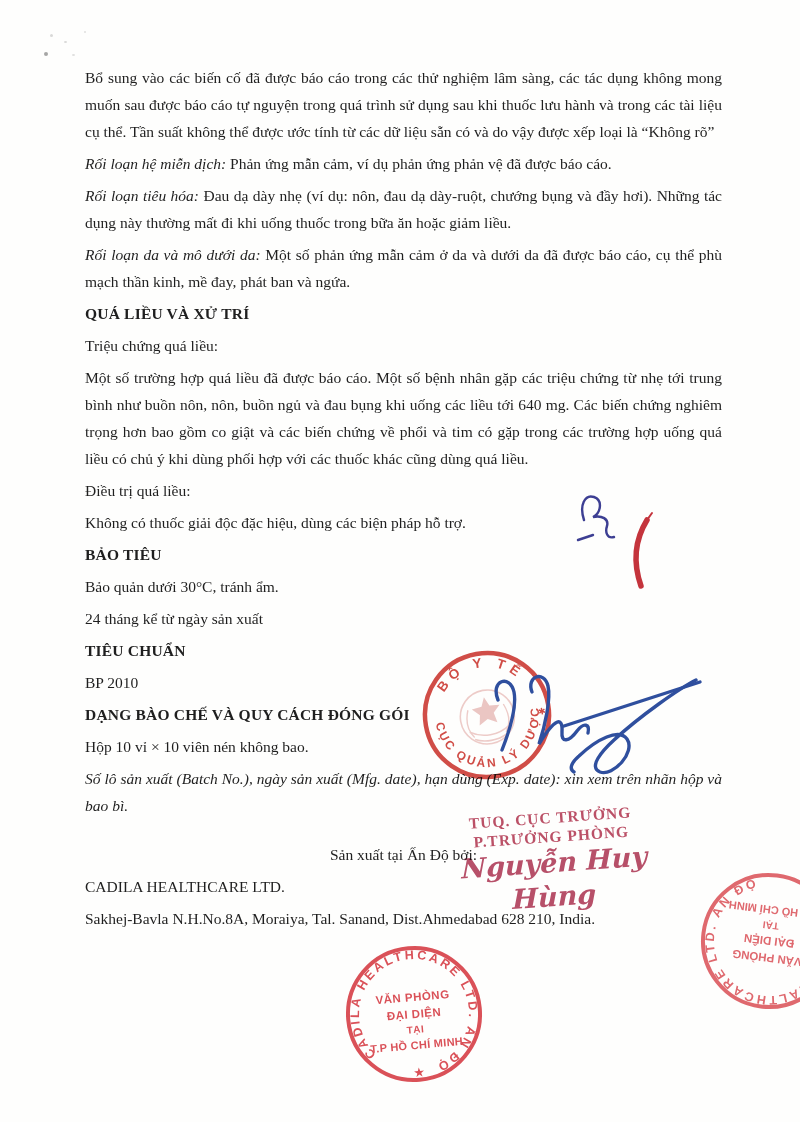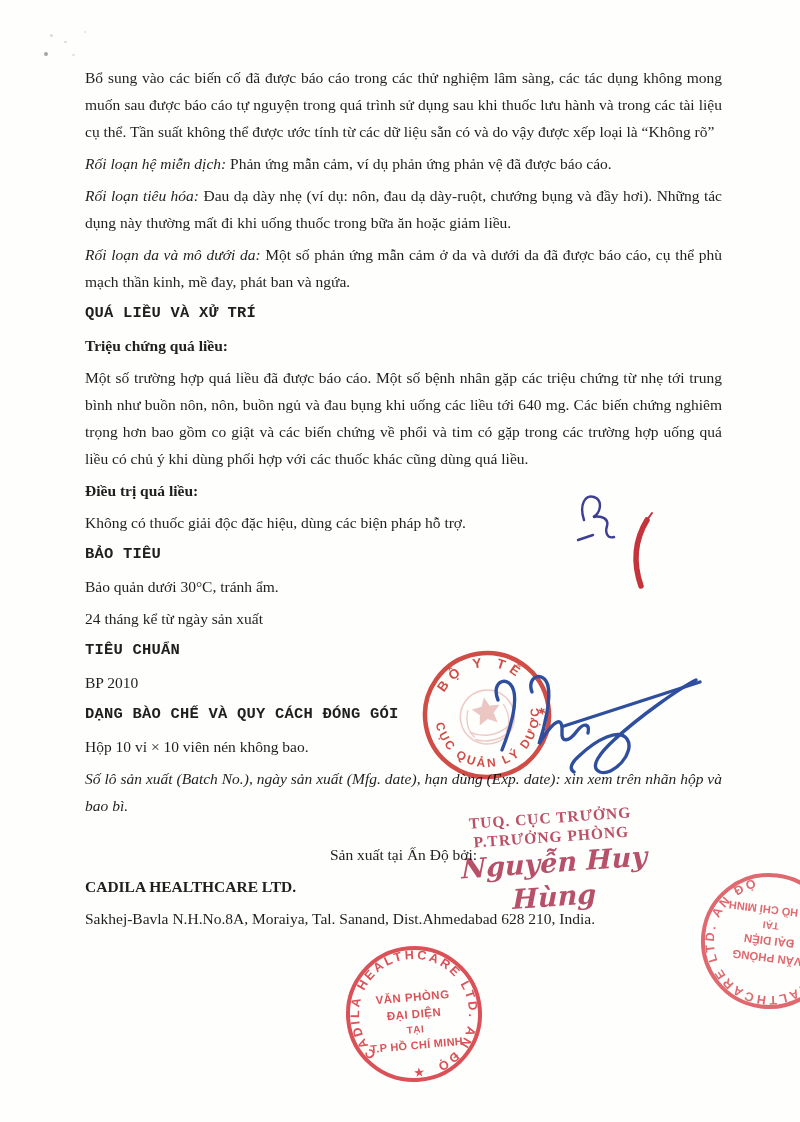--- a/index.html
+++ b/index.html
@@ -7,25 +7,25 @@
     position:relative;width:800px;height:1122px;overflow:hidden;
     background:#fefefd;color:#1f1f1f;
     font-family:"Liberation Serif",serif;
   }
   .text-col{
     position:absolute;left:85px;top:64px;width:637px;
     font-size:15.5px;line-height:27px;
   }
   .text-col p{margin:0 0 5px 0;}
   .just{text-align:justify;}
-  .hd{font-weight:bold;margin:8px 0 4px 0;}
-  .hd-caps{font-weight:bold;margin:9px 0 5px 0;letter-spacing:.2px;font-family:Liberation Mono, monospace;}
+  .hd{font-weight:normal;margin:8px 0 4px 0;}
+  .hd-caps{font-weight:bold;margin:9px 0 5px 0;letter-spacing:.2px;}
   .ital{font-style:italic;}
   .gap-top{margin-top:22px !important;text-align:center;}
-  .bold{font-weight:bold;}
+  .bold{font-weight:normal;}
   
   .ovl{position:absolute;pointer-events:none;}
   .stamp{mix-blend-mode:multiply;}
   .tuq{
     left:437px;top:808px;width:232px;text-align:center;
     transform:rotate(-4deg);color:#bc5168;
     font-family:"Liberation Serif",serif;
   }
   .tuq .l1,.tuq .l2{font-size:15.5px;font-weight:bold;letter-spacing:1px;line-height:19px;}
   .tuq .signer{

